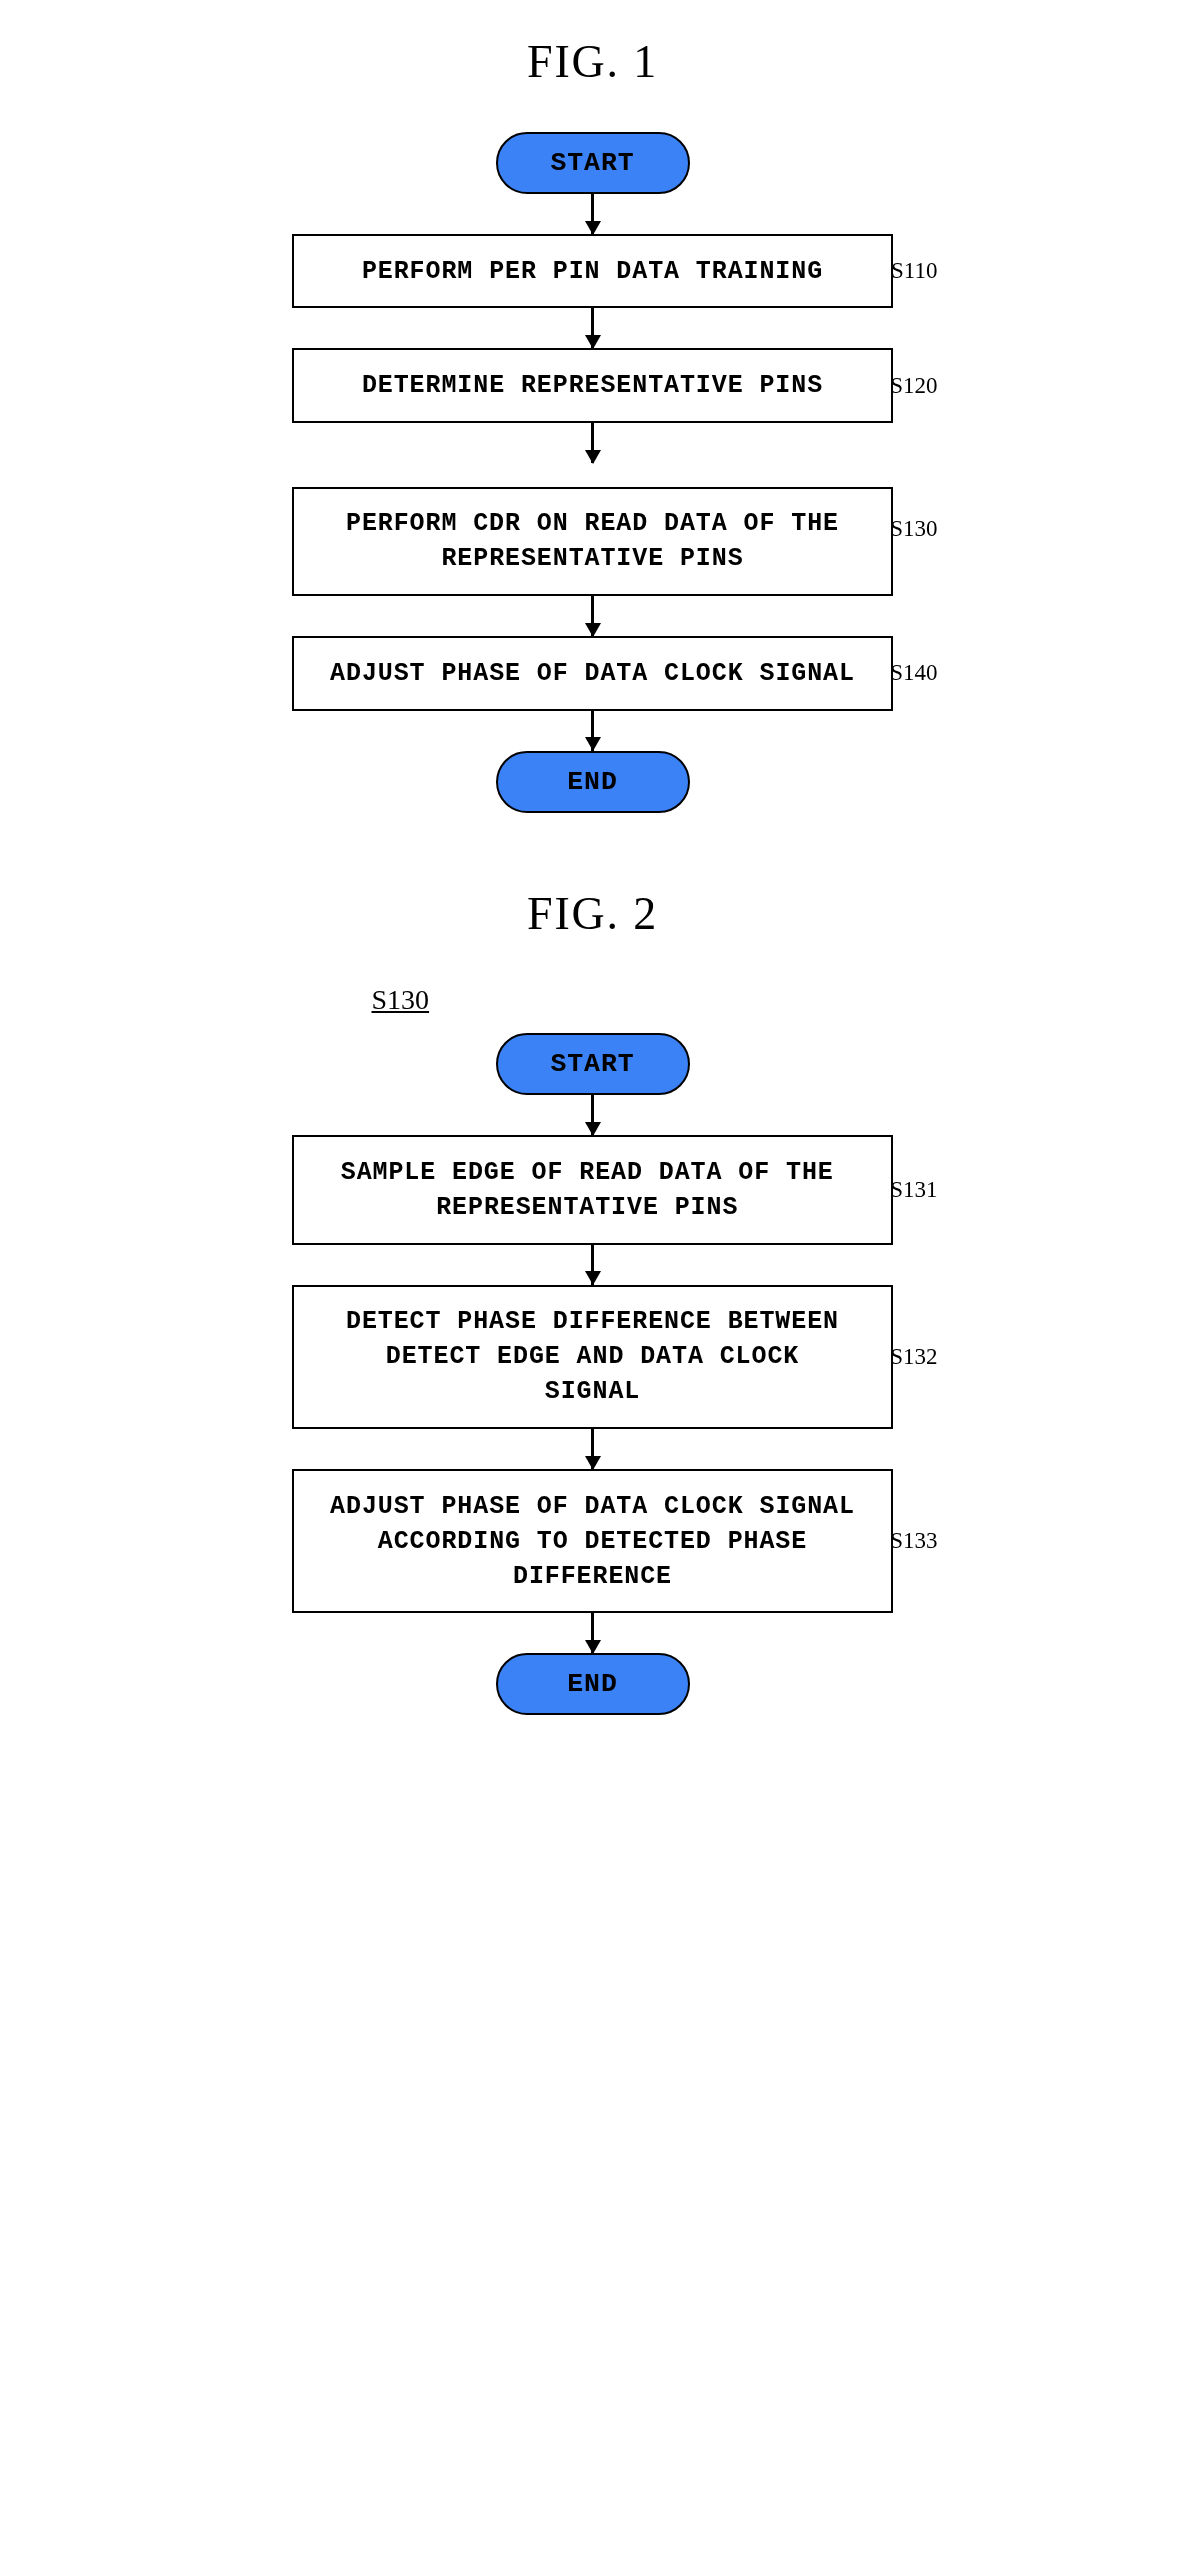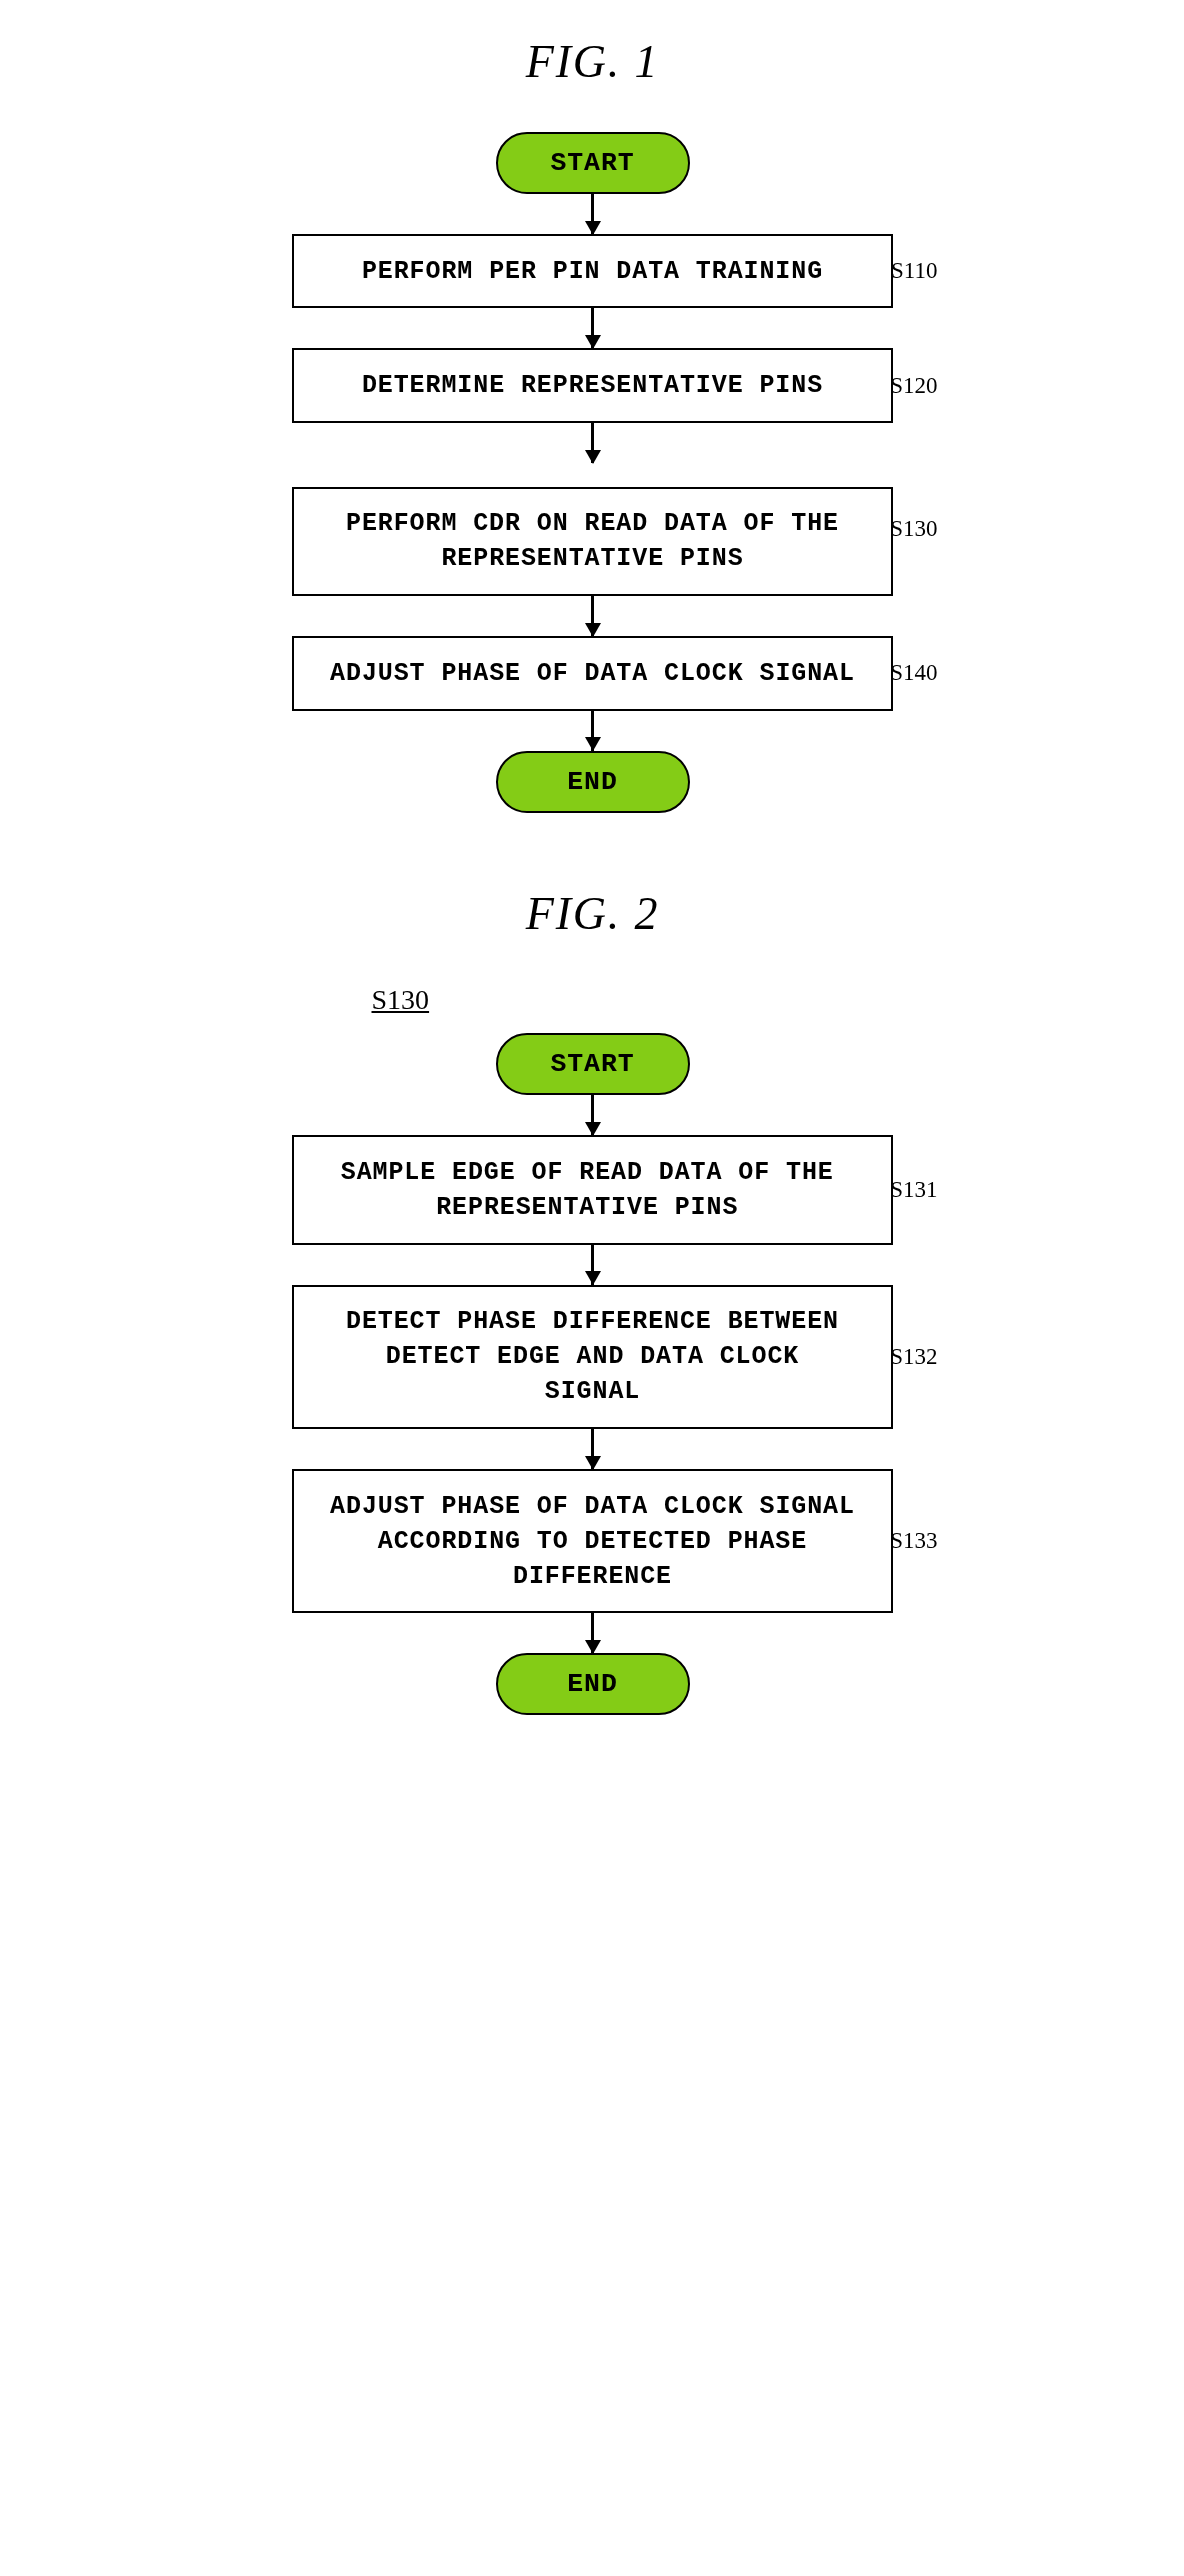--- a/index.html
+++ b/index.html
@@ -22,42 +22,41 @@
     .diagram-container {
       width: 100%;
       display: flex;
       flex-direction: column;
       align-items: center;
     }
 
     .fig-title {
       font-size: 46px;
       font-family: 'Times New Roman', Times, serif;
-      font-style: italic;
       margin-bottom: 44px;
       letter-spacing: 1.8px;
     }
 
     .flowchart {
       display: flex;
       flex-direction: column;
       align-items: center;
       position: relative;
       width: 796px;
     }
 
     .terminal-box {
       border: 2.7px solid #000;
       border-radius: 35px;
       padding: 14px 44px;
       font-size: 26.5px;
       font-weight: bold;
       letter-spacing: 0.9px;
       text-align: center;
-      background: #84cc16;
+      background: #3b82f6;
       min-width: 194px;
     }
 
     .process-box {
       border: 2.7px solid #000;
       padding: 17.7px 26.5px;
       font-size: 25px;
       font-weight: bold;
       letter-spacing: 0.9px;
       text-align: center;

